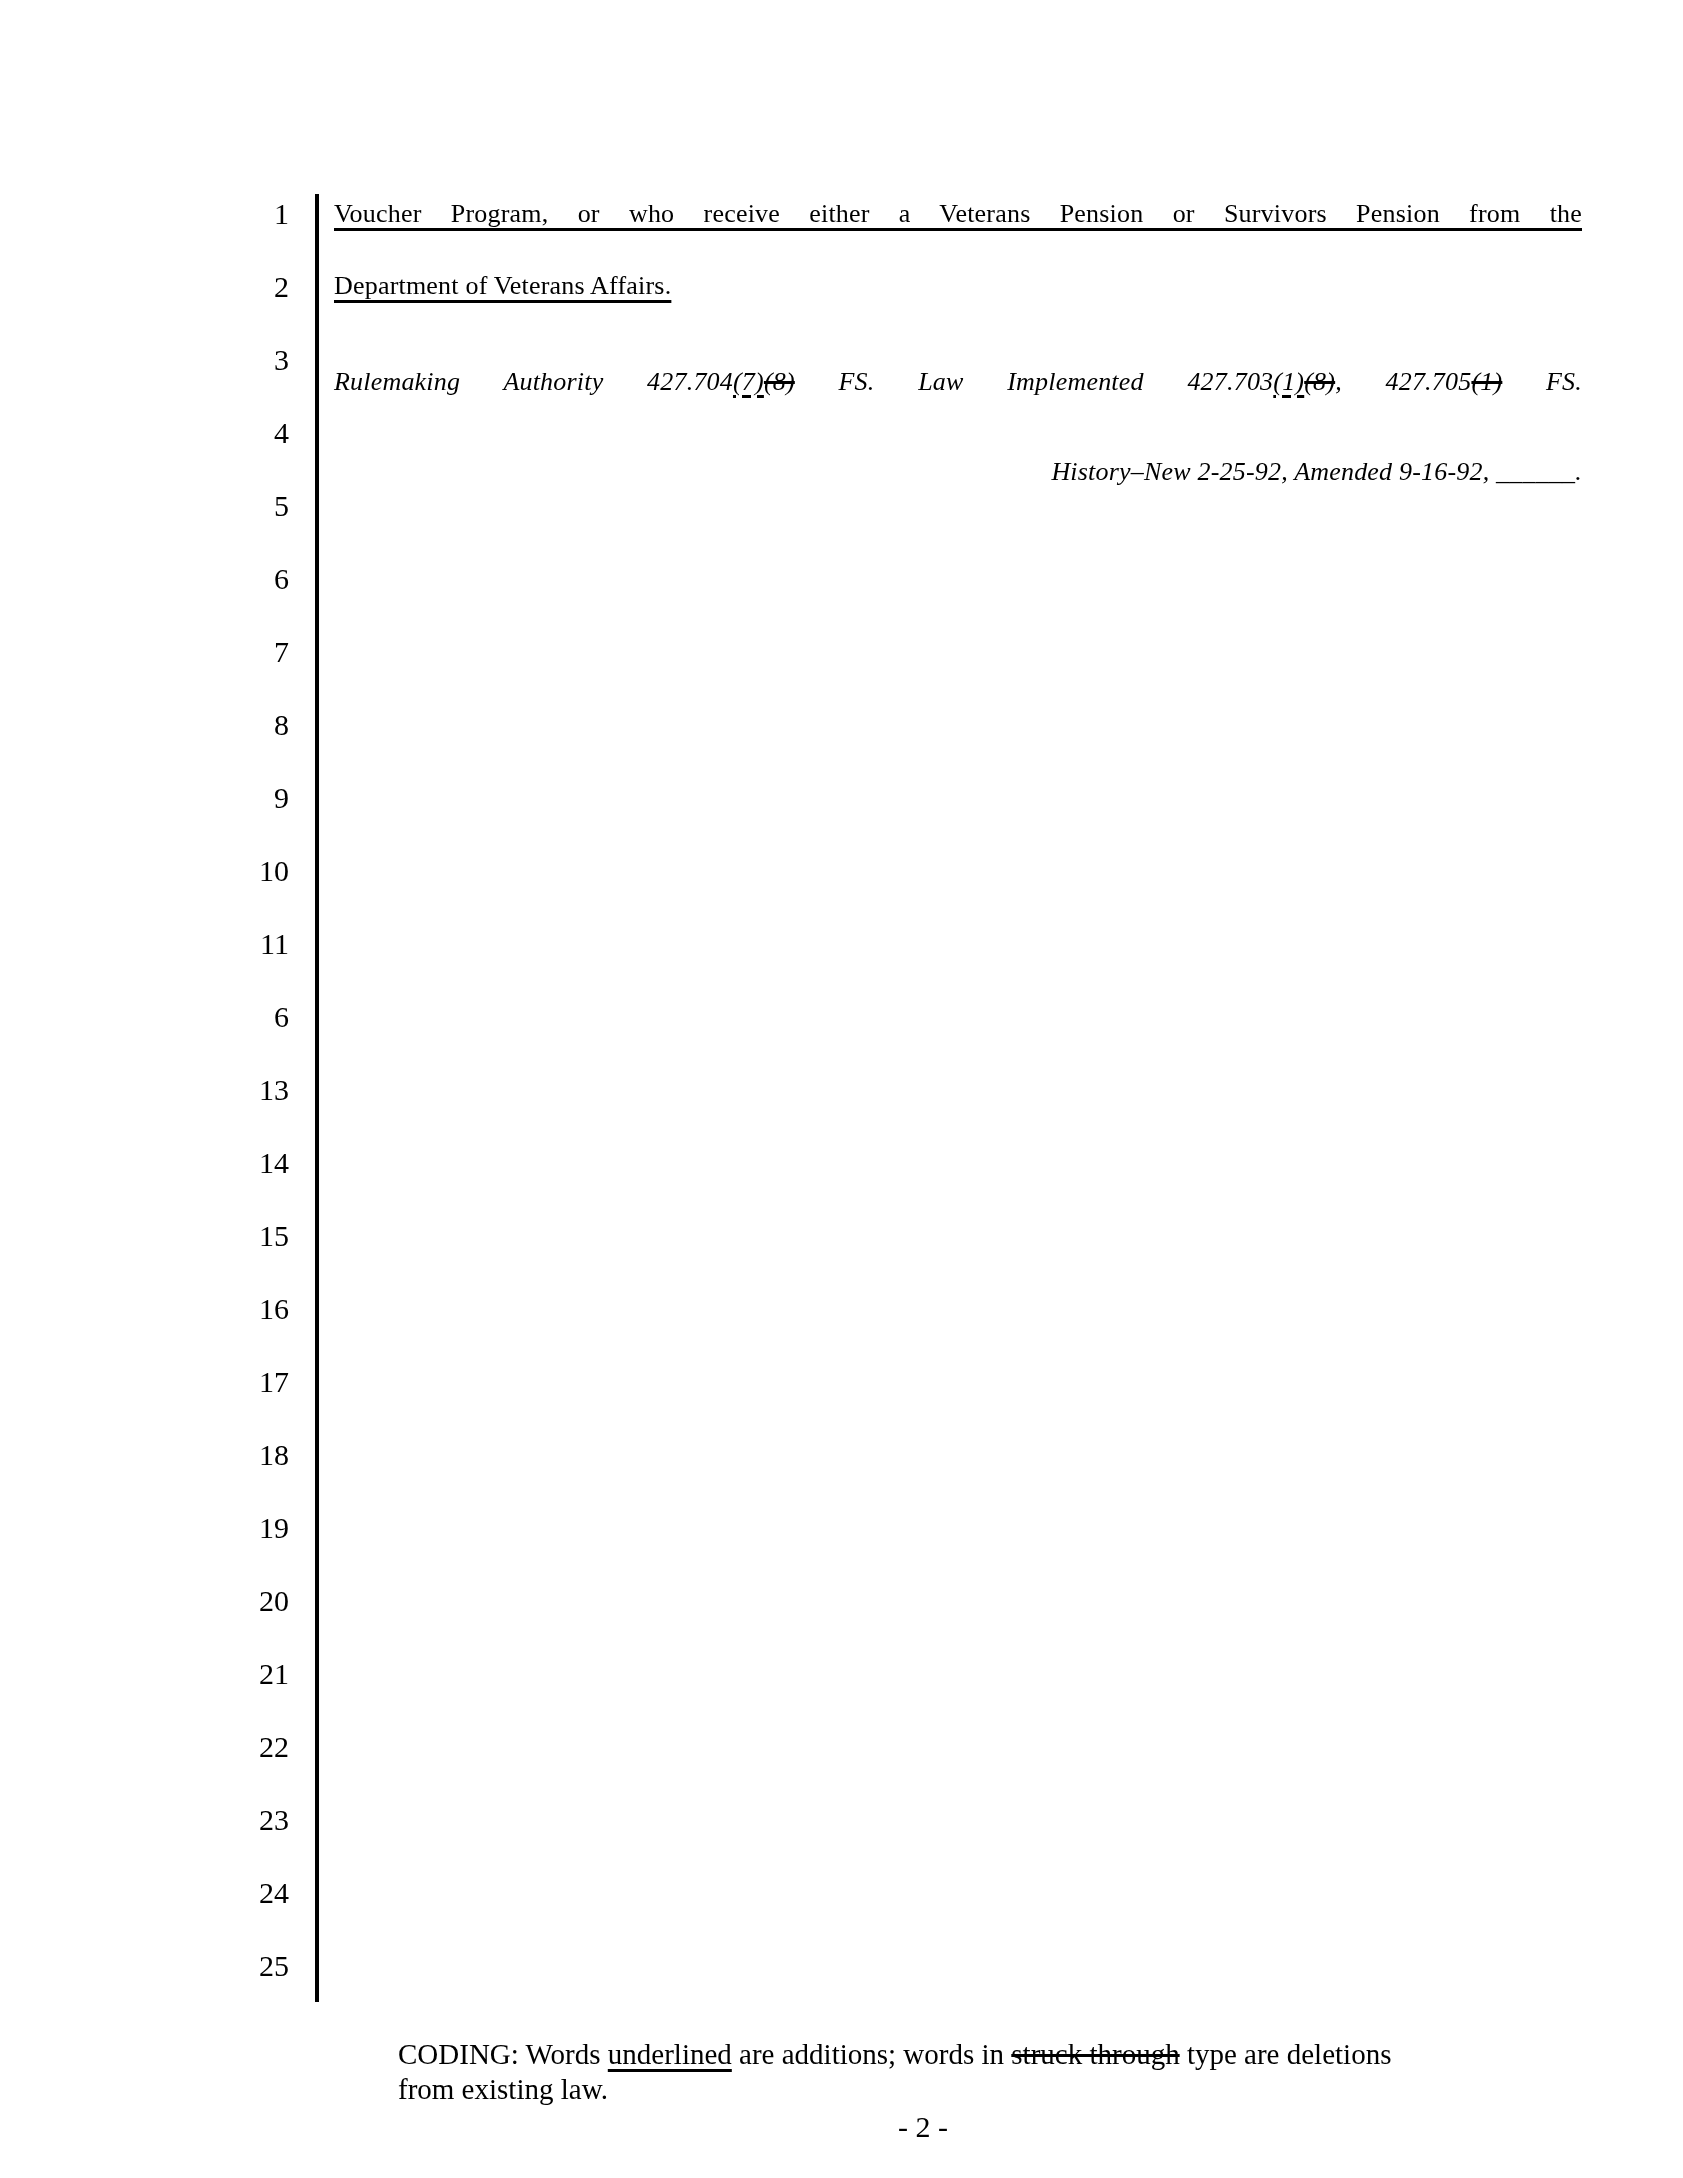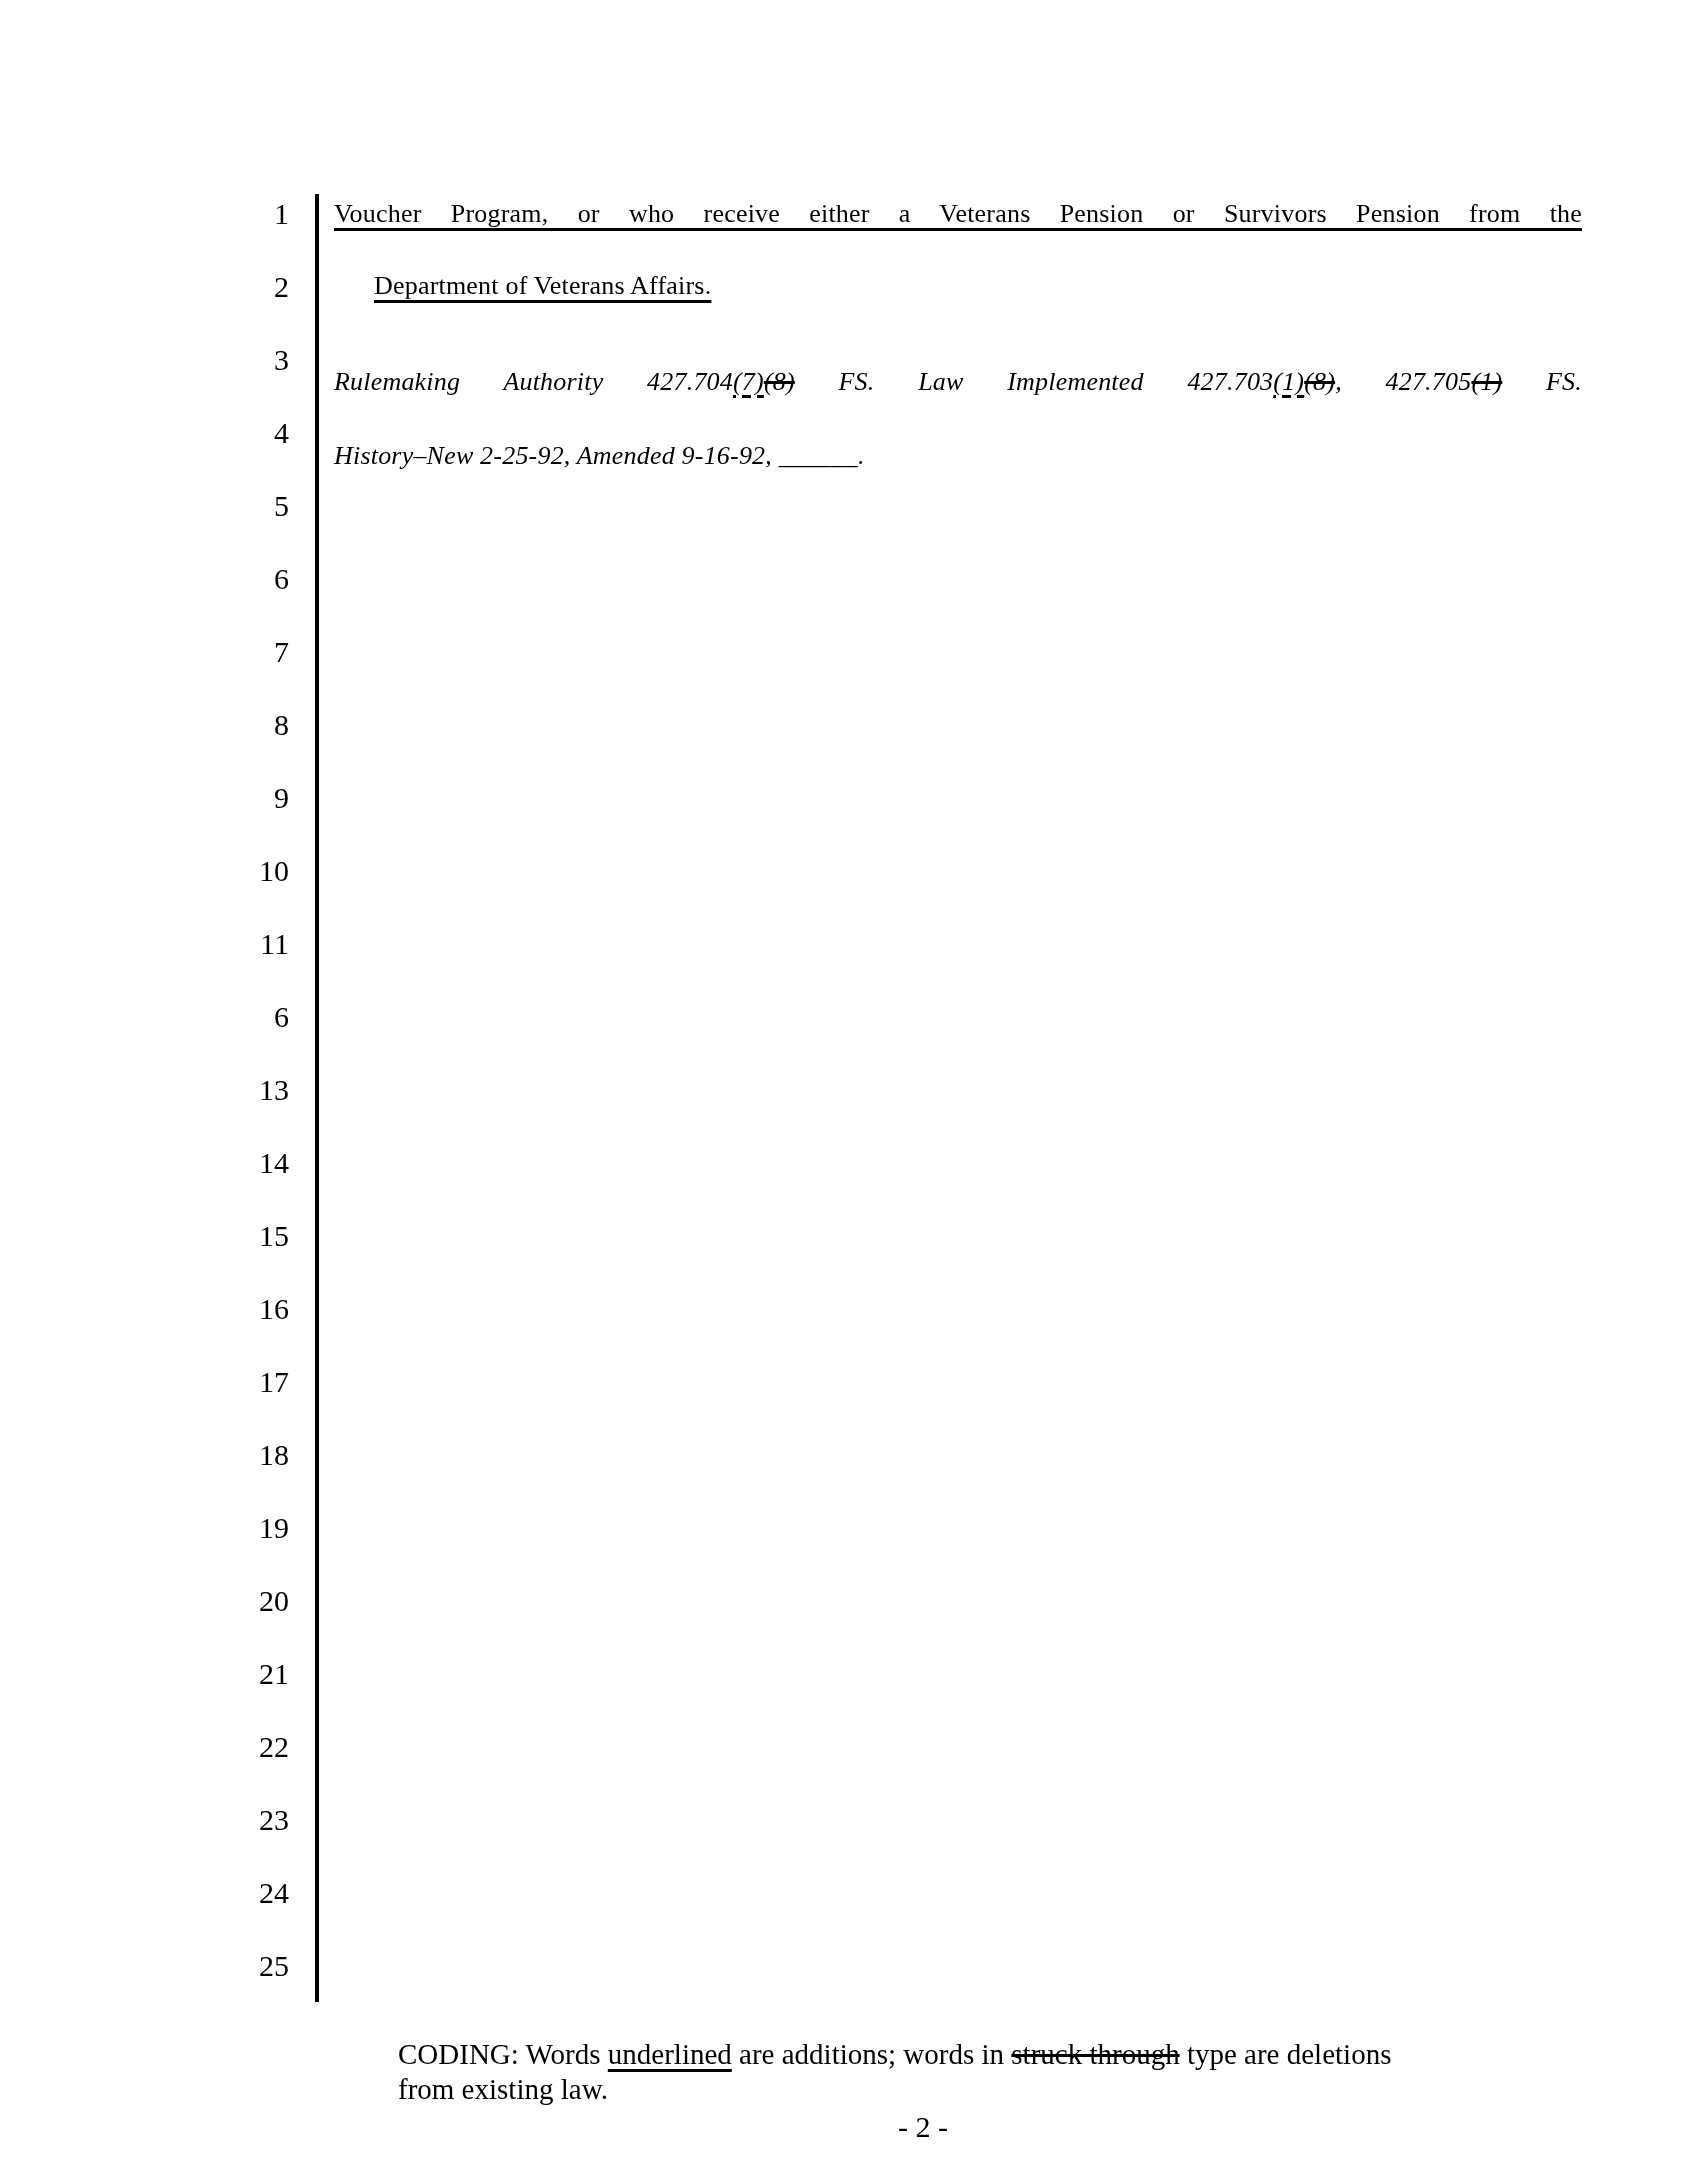--- a/index.html
+++ b/index.html
@@ -26,23 +26,23 @@
     width: 4px; height: 1808px; background: #000000;
   }
 
   
   .tline {
     position: absolute; left: 334px; width: 1248px;
     font-size: 26px; line-height: 40px;
     letter-spacing: 0.2px;
   }
   .l1 { top: 194px; }
-  .l2 { top: 266px; margin-left: 40px; }
+  .l2 { top: 266px; }
   .l3 { top: 362px; }
-  .l4 { top: 436px; }
+  .l4 { top: 452px; text-align: right; }
   .justify { text-align: justify; text-align-last: justify; }
   .italic { font-style: italic; }
   .u-full {
     text-decoration: underline;
     text-decoration-thickness: 2.5px;
     text-underline-offset: 6px;
   }
   .seg-u {
     text-decoration: underline;
     text-decoration-thickness: 2.5px;

